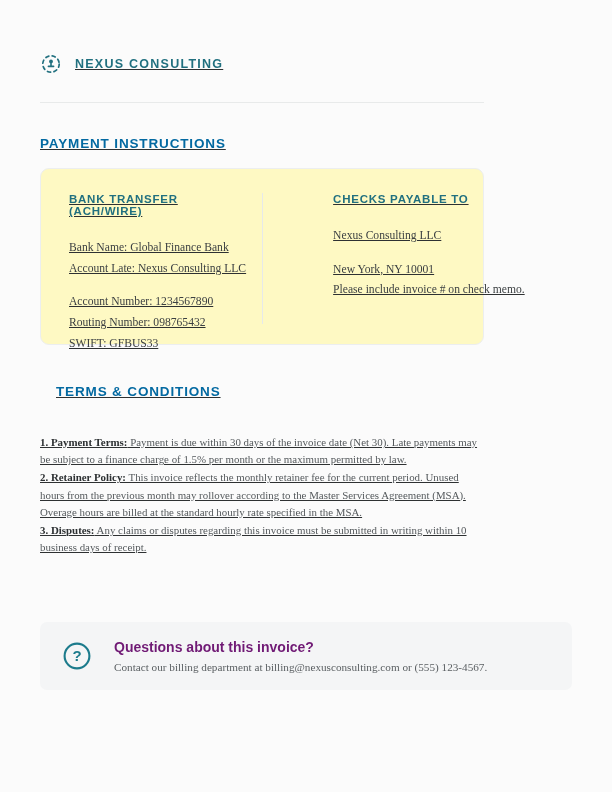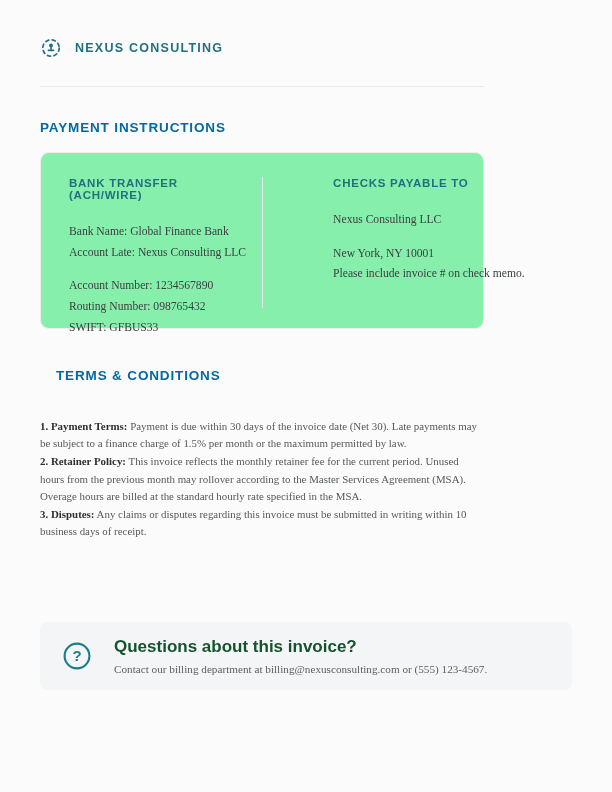--- a/index.html
+++ b/index.html
@@ -14,21 +14,22 @@
     color: #2e3132;
     overflow: hidden;
     position: relative;
   }
   .page {
     position: absolute;
     left: 0; top: 0;
     width: 524px;
     height: 792px;
     box-sizing: border-box;
-    padding: 0 40px;
+    padding: 16px 40px;
+    text-decoration: underline;
   }
 
   
   .brand-row {
     display: flex;
     align-items: center;
     gap: 13px;
     padding-top: 34px;
     padding-bottom: 0;
     height: 28px;
@@ -63,21 +64,21 @@
     text-transform: uppercase;
   }
   #payment-heading { margin-top: 33px; }
   #terms-heading { margin-top: 39px; margin-left: 16px; }
 
   
   .pay-card {
     margin-top: 17px;
     border: 1px solid #eceeef;
     border-radius: 9px;
-    background: #86efac;
+    background: #fef9c3;
     height: 177px;
     box-sizing: border-box;
     display: flex;
     position: relative;
     padding: 24px 0 0 0;
   }
   .pay-col {
     box-sizing: border-box;
     flex: 1 1 50%;
     padding: 0 28px;
@@ -134,23 +135,23 @@
     background: #f4f5f6;
     border-radius: 7px;
     display: flex;
     align-items: center;
     padding-left: 22px;
     gap: 22px;
   }
   .help-icon { flex: 0 0 auto; width: 30px; height: 30px; }
   .help-icon svg { display: block; }
   .help-title {
-    font-size: 17px;
-    font-weight: bold;
-    color: #14532d;
+    font-size: 14px;
+    font-weight: bold;
+    color: #701a75;
     line-height: 1.35;
     margin-bottom: 3px;
   }
   .help-sub {
     font-family: "Liberation Serif", serif;
     font-size: 11.2px;
     color: #5a5f62;
     line-height: 1.3;
   }
 </style>

